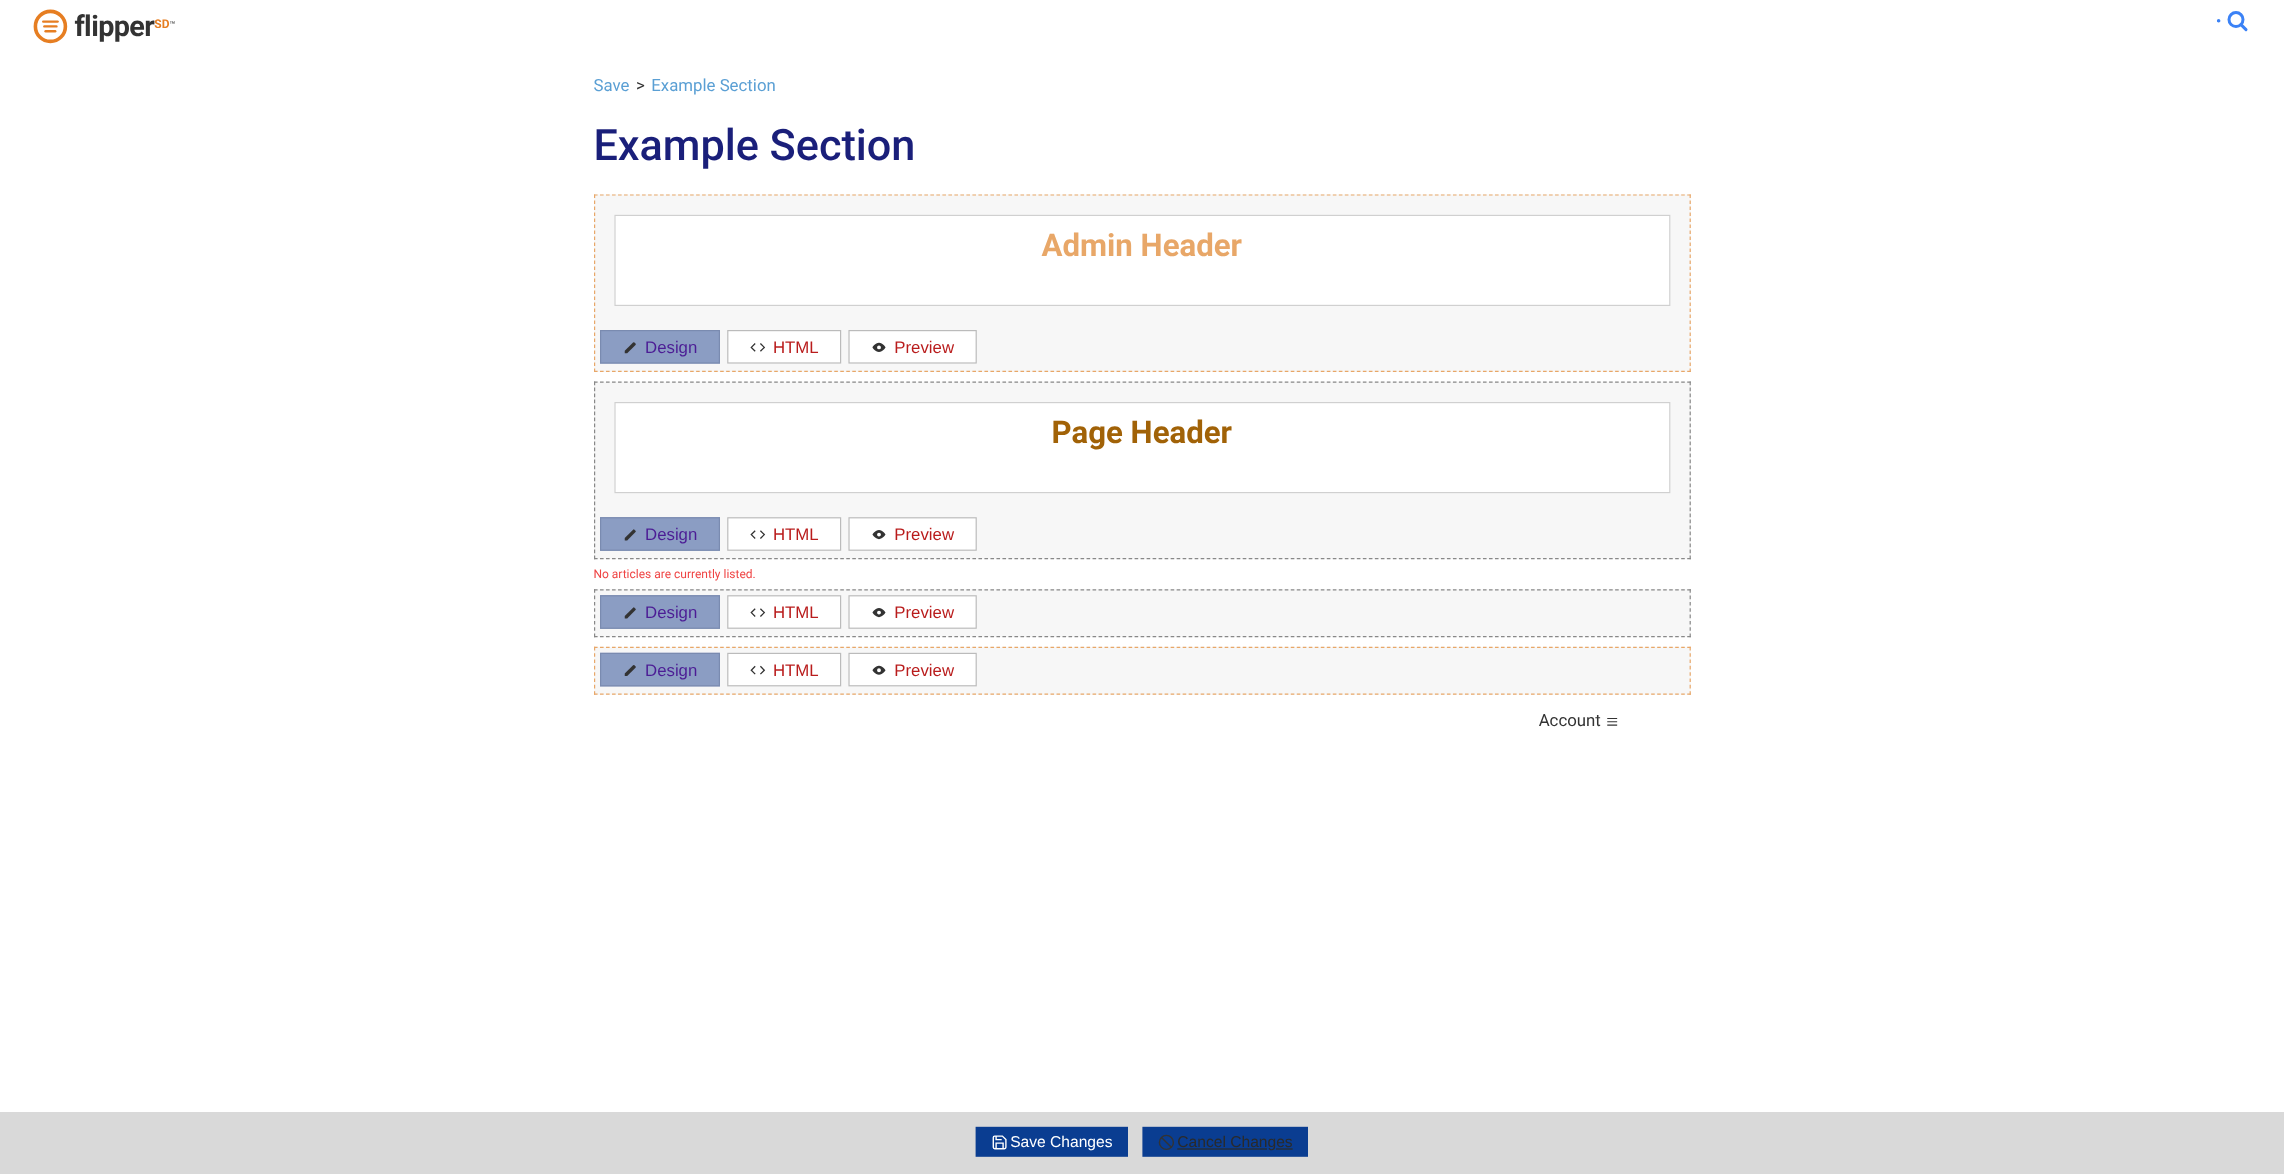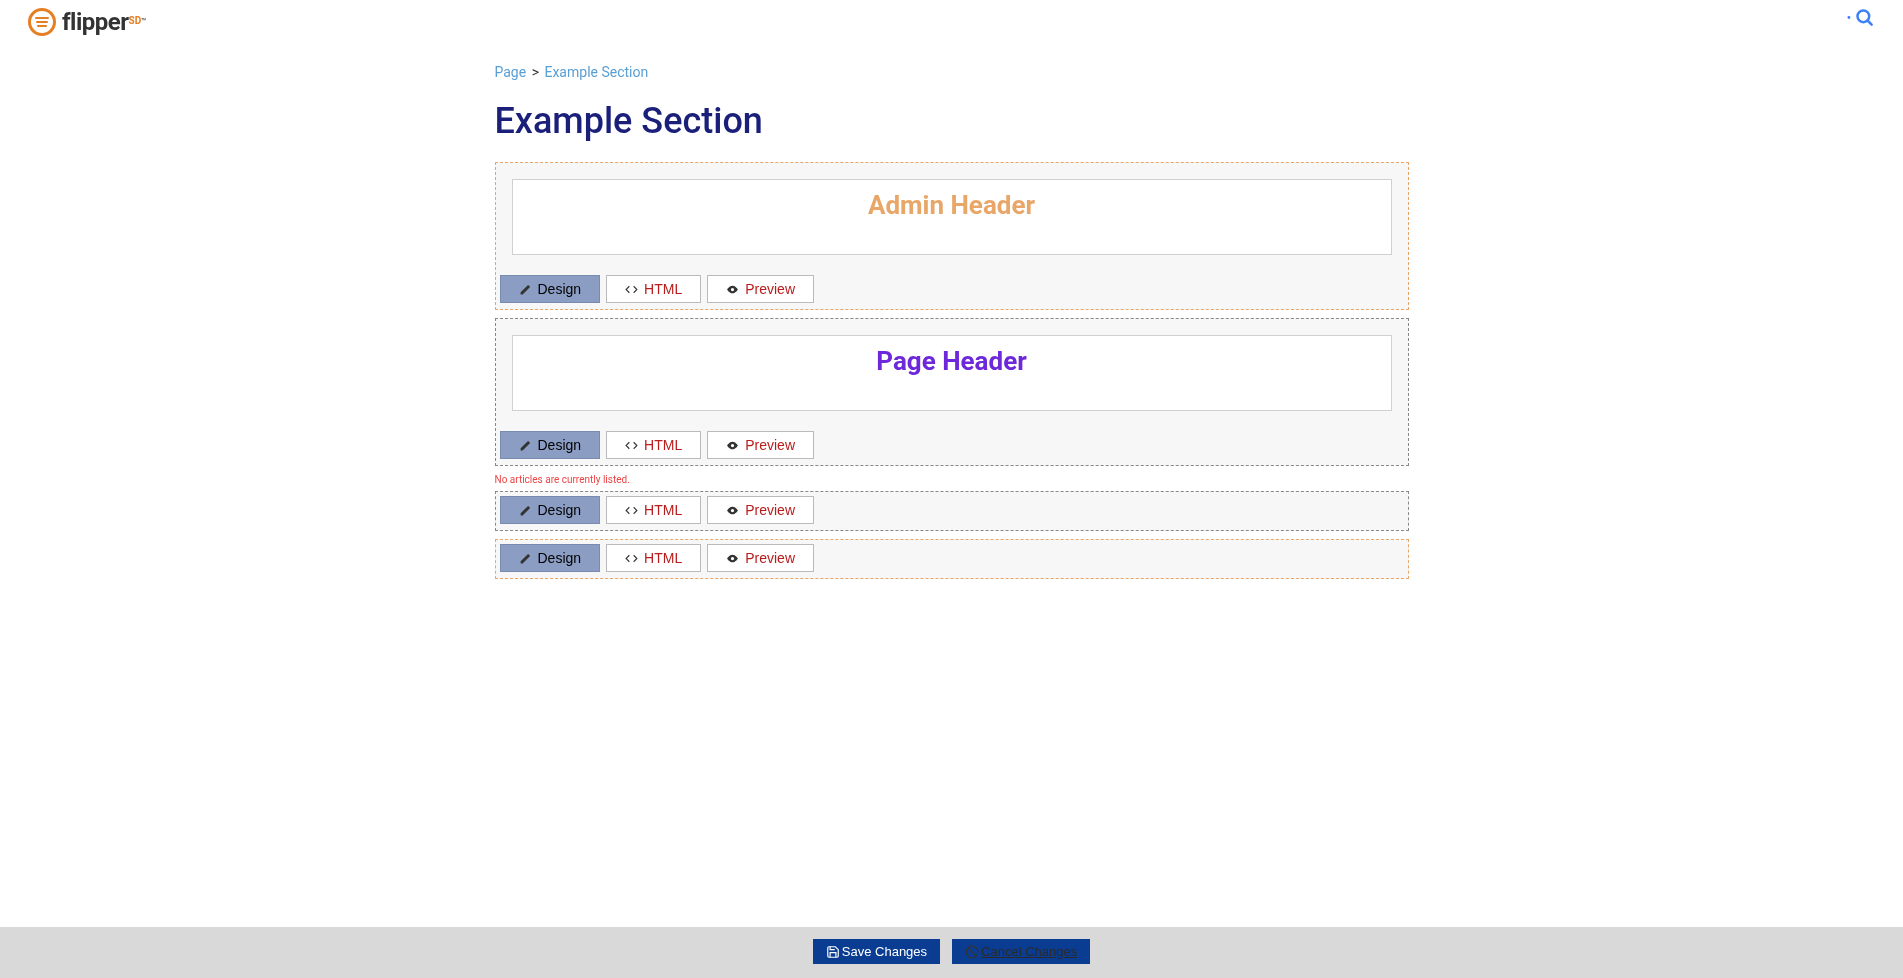--- a/index.html
+++ b/index.html
@@ -124,21 +124,21 @@
     }
     .section-heading-admin {
       font-size: 26px;
       font-weight: bold;
       color: #e8a768;
       text-align: center;
     }
     .section-heading-page {
       font-size: 26px;
       font-weight: bold;
-      color: #6d28d9;
+      color: #a16207;
       text-align: center;
     }
     .tab-row {
       display: flex;
       gap: 6px;
       padding: 4px 4px 6px 4px;
     }
     .tab-btn {
       display: flex;
       align-items: center;
@@ -146,21 +146,21 @@
       border: 1px solid #bbb;
       background: #fff;
       padding: 5px 18px;
       font-size: 14px;
       cursor: pointer;
       color: #b91c1c;
     }
     .tab-btn.active {
       background: #8b9dc3;
       border-color: #7a8bb0;
-      color: #000000;
+      color: #4c1d95;
     }
     .no-articles {
       font-size: 10px;
       color: #ef4444;
       margin: 6px 0 6px 0;
     }
     .footer-links {
       text-align: right;
       font-size: 14px;
       color: #666;
@@ -223,21 +223,21 @@
     <span class="search-dot">•</span>
     <svg class="icon-svg" width="20" height="20" viewBox="0 0 24 24" fill="none" stroke="#3b82f6" stroke-width="3" stroke-linecap="round">
       <circle cx="10" cy="10" r="7"></circle>
       <line x1="20" y1="20" x2="15" y2="15"></line>
     </svg>
   </div>
 </div>
 
 <div class="content">
   <div class="breadcrumb">
-    <a href="#">Page</a>
+    <a href="#">Save</a>
     <span class="breadcrumb-sep">&gt;</span>
     <a href="#">Example Section</a>
   </div>
 
   <h1 class="page-title">Example Section</h1>
 
   <div class="section-block admin">
     <div class="section-content">
       <div class="section-heading-admin">Admin Header</div>
     </div>
@@ -334,20 +334,30 @@
       </button>
       <button class="tab-btn">
         <svg class="icon-svg" width="13" height="13" viewBox="0 0 24 24" fill="#333">
             <path d="M12 5C6 5 2 12 2 12s4 7 10 7 10-7 10-7-4-7-10-7zm0 10a3 3 0 110-6 3 3 0 010 6z"></path>
           </svg>
         <span>Preview</span>
       </button>
     </div>
   </div>
 
+  <div class="footer-links">
+    <span class="footer-link-text">
+      <span>Account</span>
+      <svg class="icon-svg" width="11" height="11" viewBox="0 0 24 24" fill="none" stroke="#333" stroke-width="2">
+          <line x1="3" y1="6" x2="21" y2="6"></line>
+          <line x1="3" y1="12" x2="21" y2="12"></line>
+          <line x1="3" y1="18" x2="21" y2="18"></line>
+        </svg>
+    </span>
+  </div>
 </div>
 
 <div class="bottom-bar">
   <button class="action-btn">
     <svg class="icon-svg" width="14" height="14" viewBox="0 0 24 24" fill="none" stroke="#fff" stroke-width="2">
         <path d="M19 21H5a2 2 0 01-2-2V5a2 2 0 012-2h11l5 5v11a2 2 0 01-2 2z"></path>
         <polyline points="17 21 17 13 7 13 7 21"></polyline>
         <polyline points="7 3 7 8 15 8"></polyline>
       </svg>
     <span class="btn-label">Save Changes</span>

